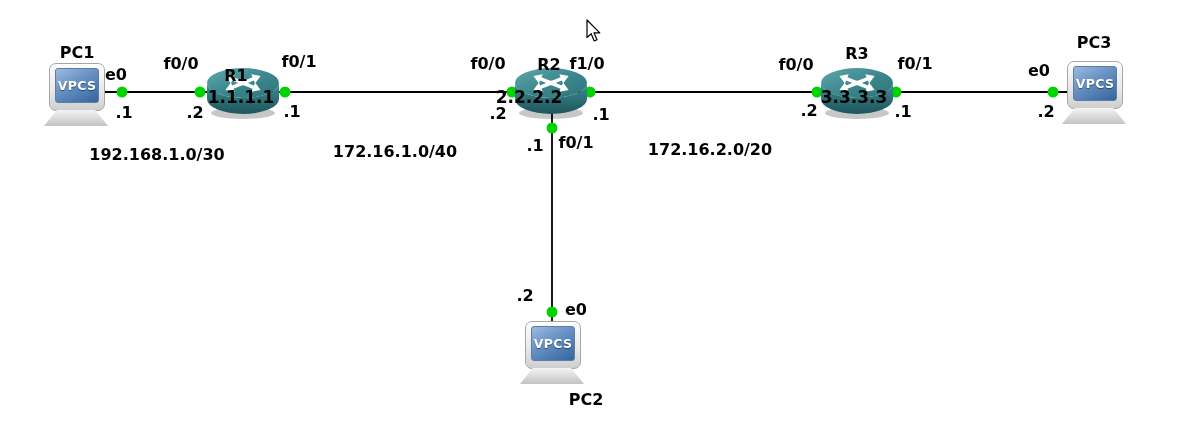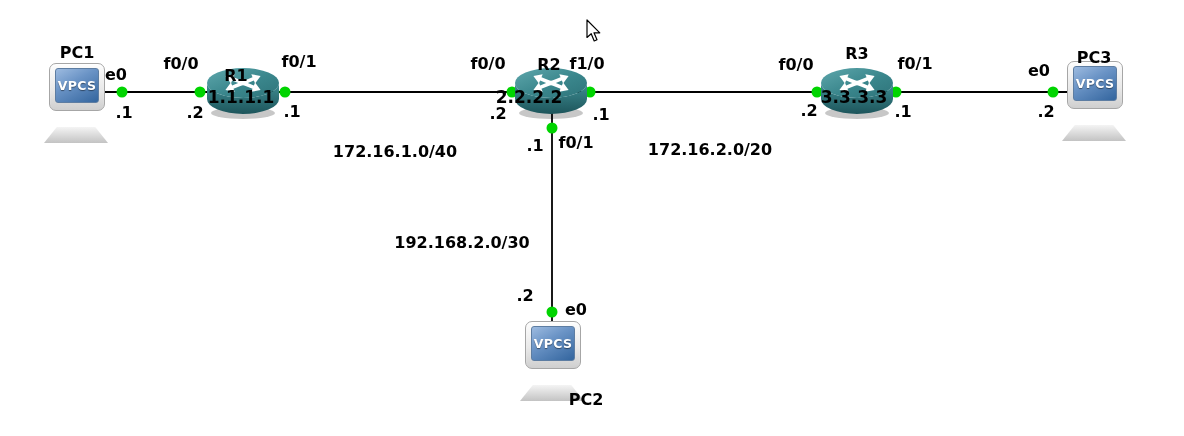--- a/index.html
+++ b/index.html
@@ -7,21 +7,21 @@
           font-family:"DejaVu Sans",sans-serif;}
   #wires{position:absolute;left:0;top:0;z-index:1;}
   .link{stroke:#000000;stroke-width:1.8;}
   .dot{fill:#00d400;}
   .node{position:absolute;z-index:2;}
   .lbl{position:absolute;z-index:3;transform:translate(-50%,-50%);
        font-weight:700;font-size:16px;color:#000;white-space:nowrap;line-height:1;}
   .hostname{font-size:17px;}
   .netlbl{font-size:16px;}
   
-  .pc{width:64px;height:80px;}
+  .pc{width:64px;height:63px;}
   .pc .monitor{position:absolute;left:5px;top:0;width:54px;height:46px;
        background:linear-gradient(180deg,#fdfdfd 0%,#e9e9e9 55%,#cfcfcf 100%);
        border:1px solid #a6a6a6;border-radius:7px;box-shadow:inset 0 1px 1px #ffffff;}
   .pc .screen{position:absolute;left:5px;top:4px;right:5px;bottom:7px;
        background:linear-gradient(150deg,#9dbbe0 0%,#6b94c6 40%,#33659e 100%);
        border:1px solid #5d7da2;border-radius:3px;
        display:flex;align-items:center;justify-content:center;
        color:#ffffff;font-weight:700;font-size:12.5px;letter-spacing:.3px;
        text-shadow:0 1px 1px rgba(0,0,0,.45);}
   .pc .base{position:absolute;left:0;bottom:0;width:64px;height:16px;
@@ -121,21 +121,21 @@
       <use href="#rarr" transform="translate(38,17) rotate(22) translate(-2,-5)"></use>
       <use href="#rarr" transform="translate(38,17) rotate(158) translate(-2,-5)"></use>
       <use href="#rarr" transform="translate(38,17) rotate(-158) translate(-2,-5)"></use>
     </g>
   </svg>
 
   <div class="lbl" style="left:77px;top:53px">PC1</div>
   <div class="lbl" style="left:236px;top:76px">R1</div>
   <div class="lbl" style="left:549px;top:65px">R2</div>
   <div class="lbl" style="left:857px;top:54px">R3</div>
-  <div class="lbl" style="left:1094px;top:58px">PC3</div>
+  <div class="lbl" style="left:1094px;top:43px">PC3</div>
   <div class="lbl" style="left:586px;top:400px">PC2</div>
 
   <div class="lbl hostname" style="left:241px;top:97px">1.1.1.1</div>
   <div class="lbl hostname" style="left:529px;top:97px">2.2.2.2</div>
   <div class="lbl hostname" style="left:854px;top:97px">3.3.3.3</div>
 
   <div class="lbl" style="left:116px;top:75px">e0</div>
   <div class="lbl" style="left:181px;top:64px">f0/0</div>
   <div class="lbl" style="left:299px;top:62px">f0/1</div>
   <div class="lbl" style="left:488px;top:64px">f0/0</div>
@@ -150,21 +150,21 @@
   <div class="lbl" style="left:195px;top:113px">.2</div>
   <div class="lbl" style="left:292px;top:112px">.1</div>
   <div class="lbl" style="left:498px;top:114px">.2</div>
   <div class="lbl" style="left:601px;top:115px">.1</div>
   <div class="lbl" style="left:535px;top:146px">.1</div>
   <div class="lbl" style="left:809px;top:111px">.2</div>
   <div class="lbl" style="left:903px;top:112px">.1</div>
   <div class="lbl" style="left:525px;top:296px">.2</div>
   <div class="lbl" style="left:1046px;top:112px">.2</div>
 
+  <div class="lbl netlbl" style="left:157px;top:155px">192.168.1.0/30</div>
   <div class="lbl netlbl" style="left:395px;top:152px">172.16.1.0/40</div>
   <div class="lbl netlbl" style="left:710px;top:150px">172.16.2.0/20</div>
-  <div class="lbl netlbl" style="left:462px;top:243px">192.168.2.0/30</div>
 
   <svg id="cursor" style="left:586px;top:19px" width="16" height="24" viewBox="0 0 16 24">
     <path d="M1 1 L1 18.5 L5.2 14.7 L8.2 22 L11 20.8 L8 13.8 L13.8 13.8 Z" fill="#ffffff" stroke="#000000" stroke-width="1.2" stroke-linejoin="round"></path>
   </svg>
 
 </div>
 
 </body></html>

